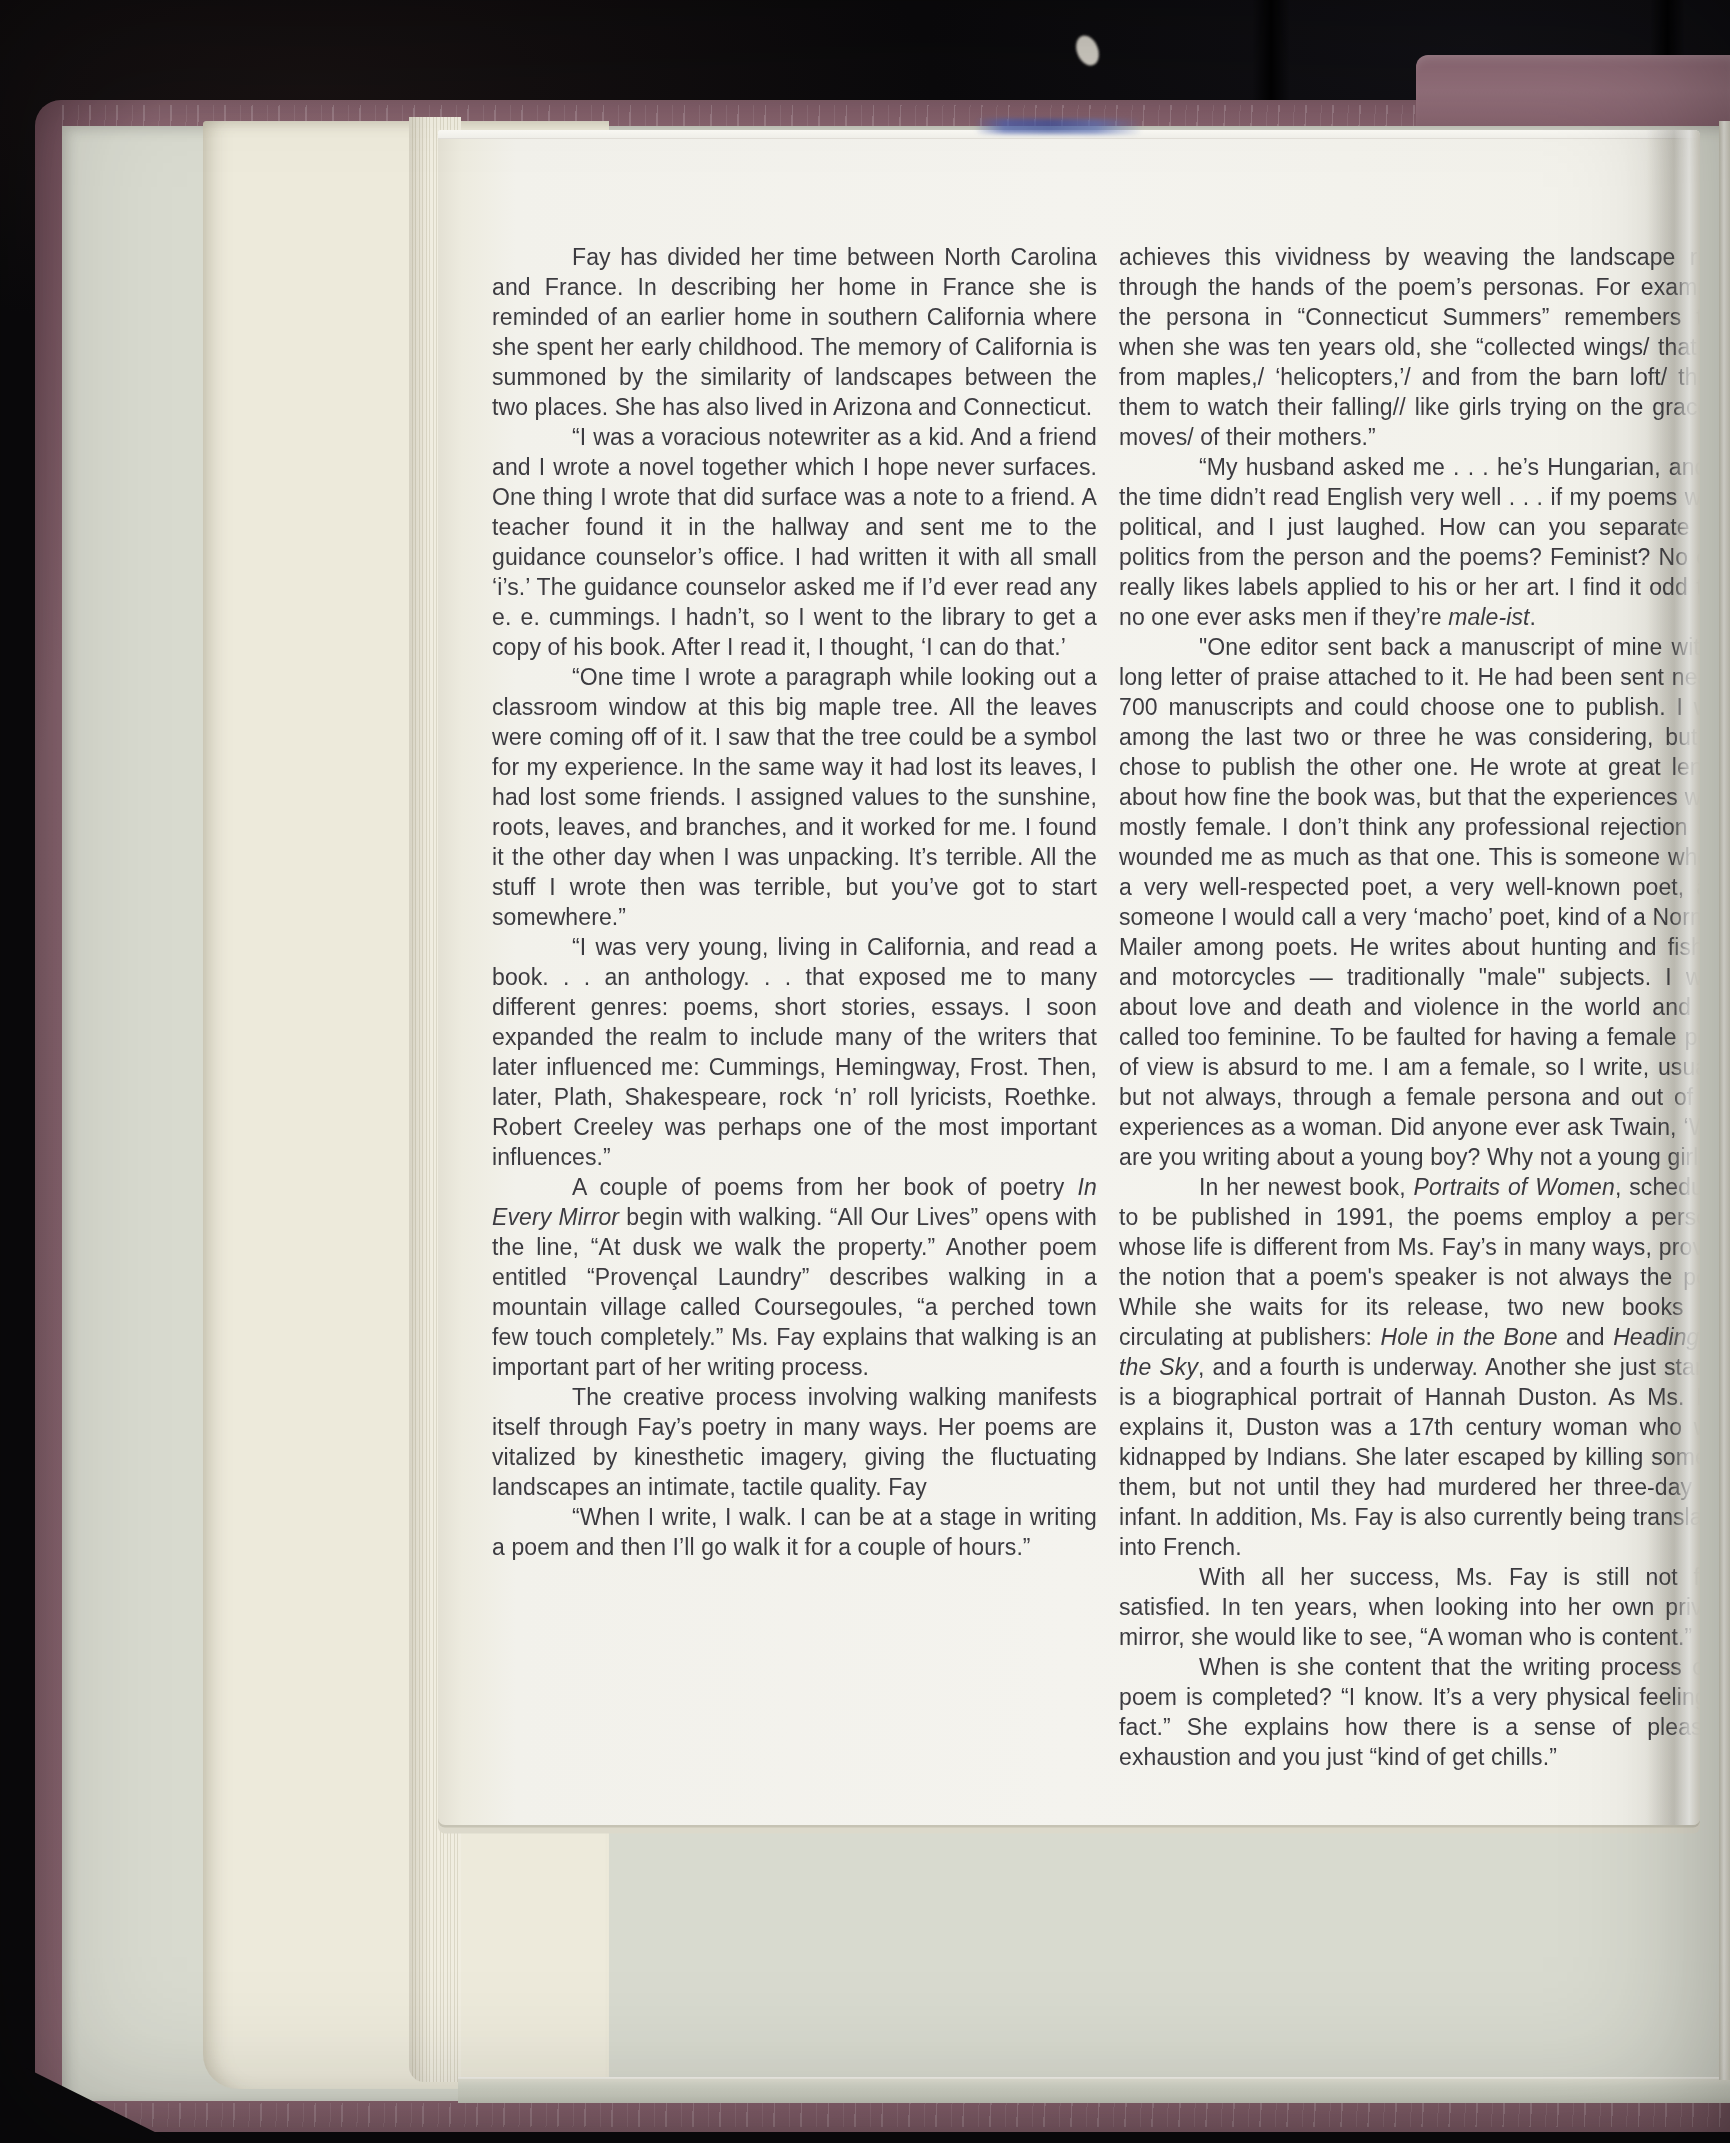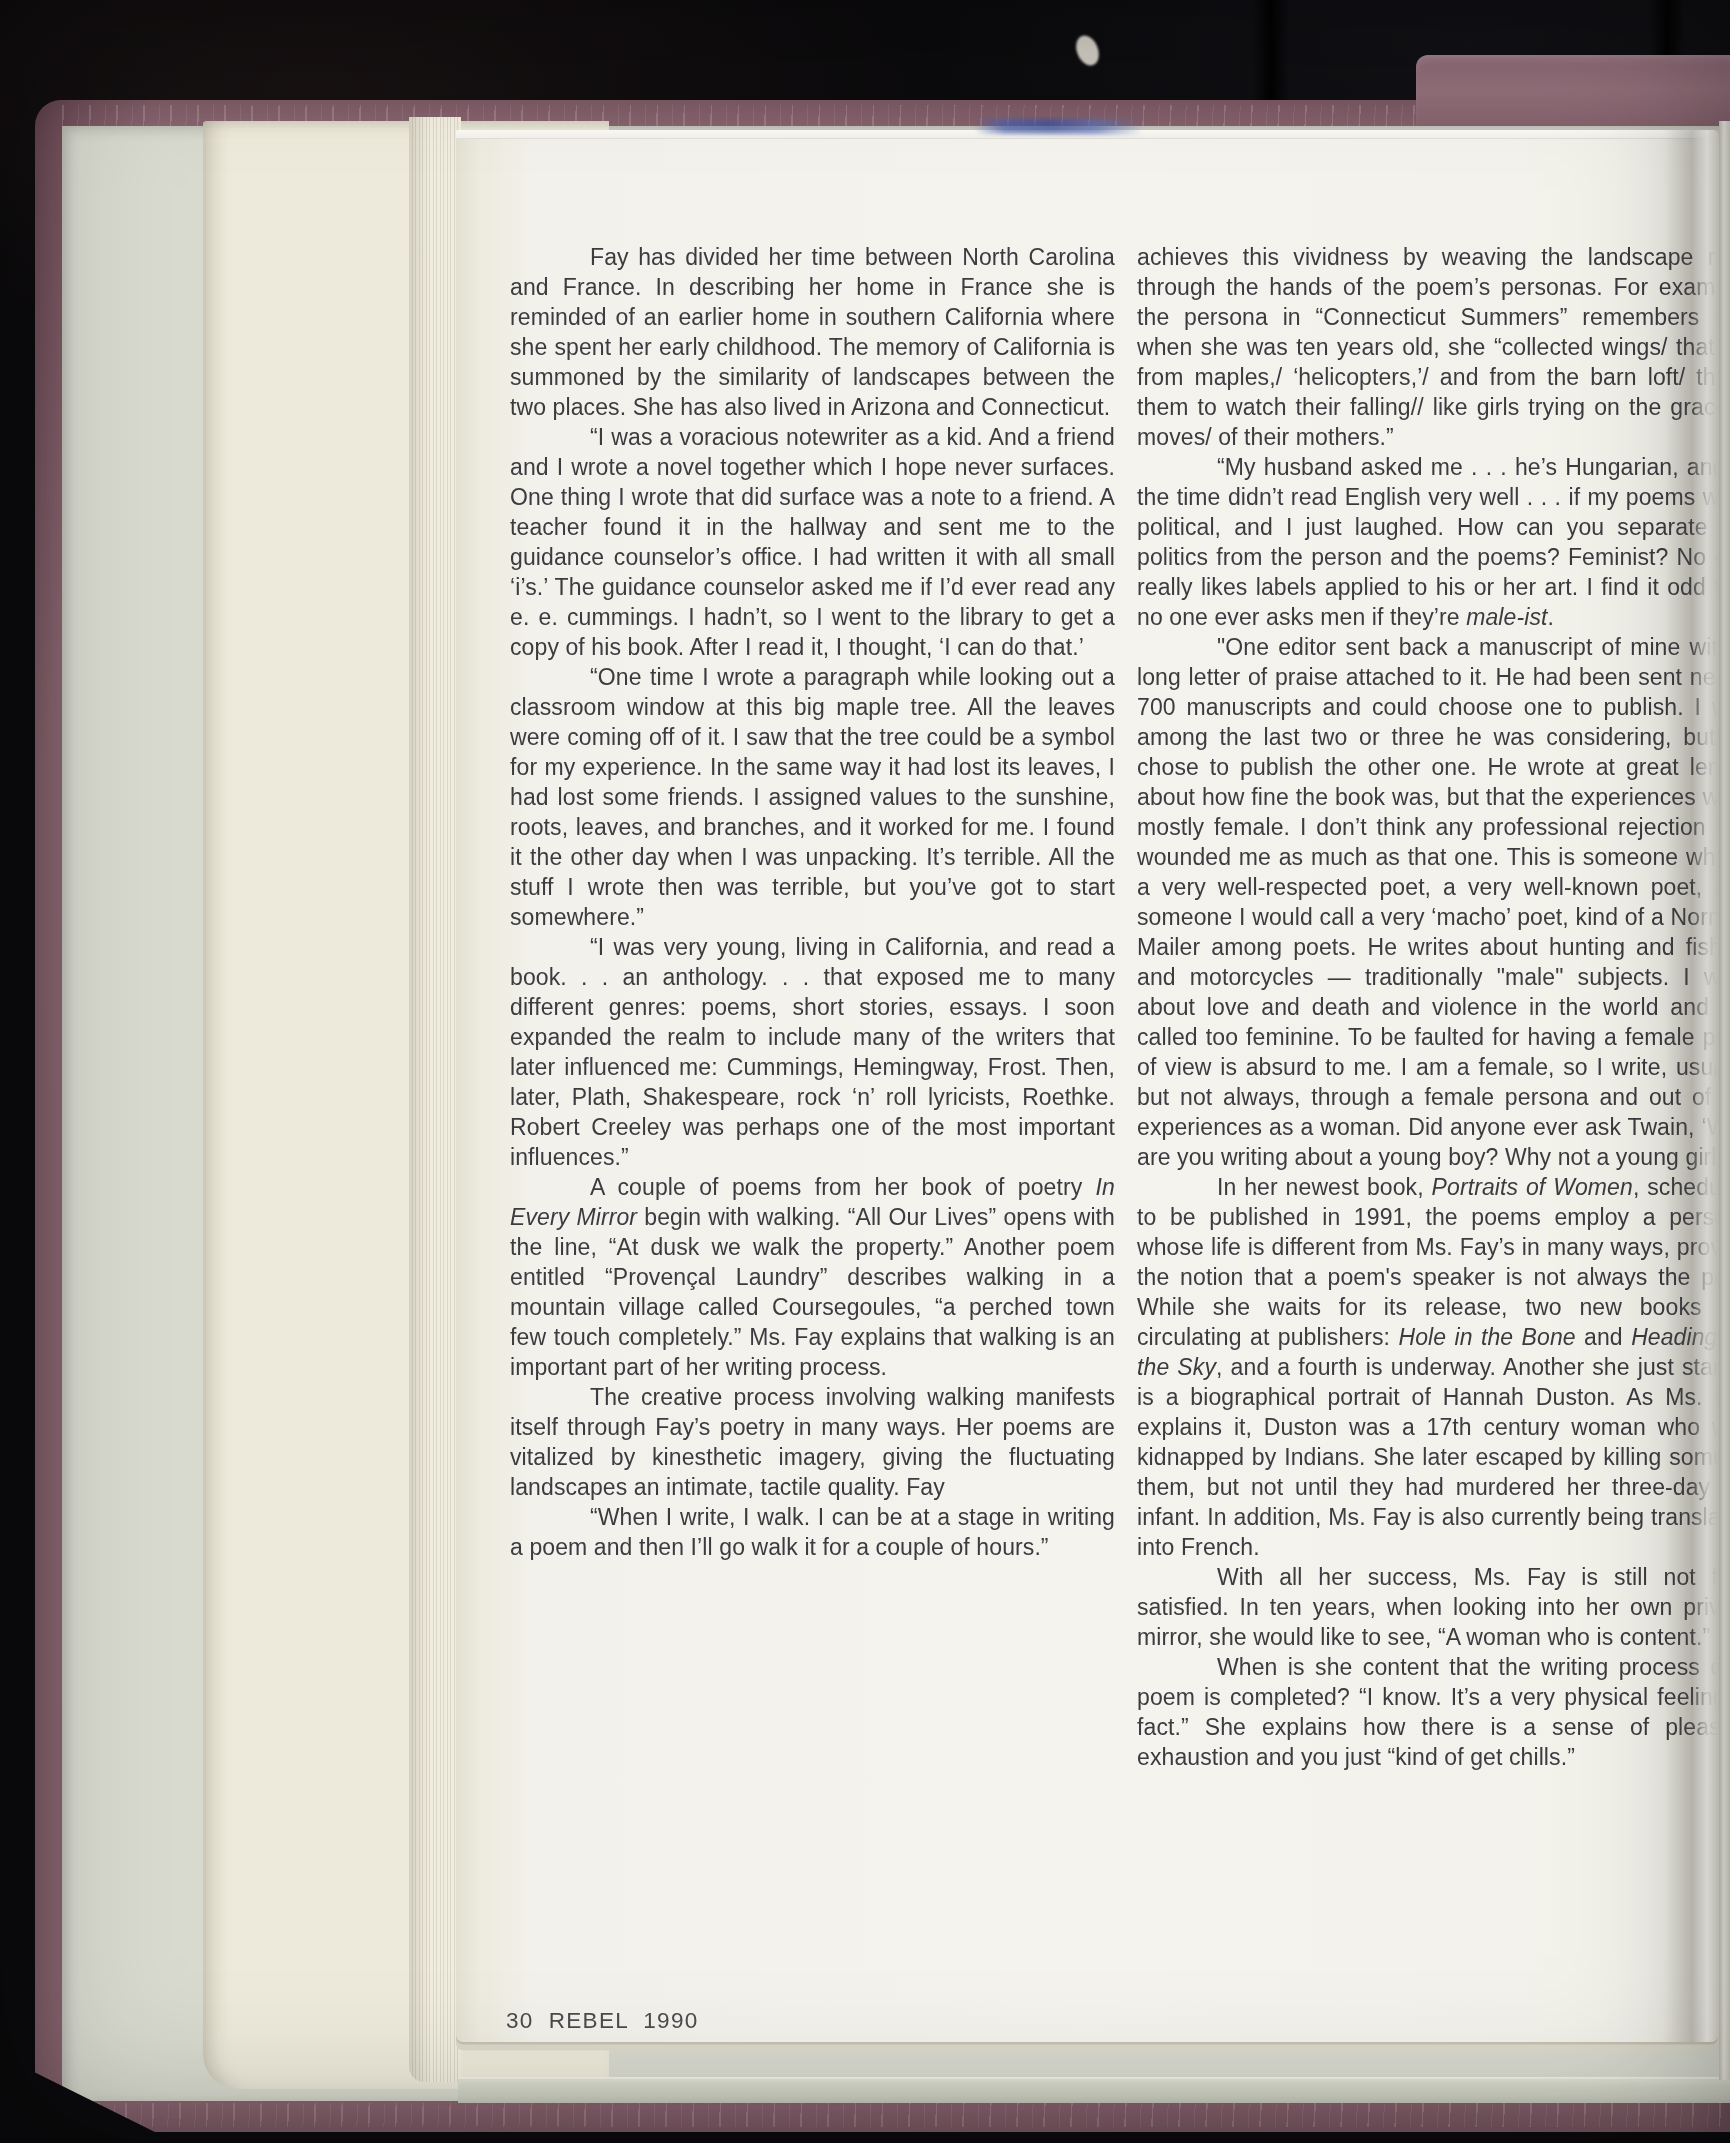--- a/index.html
+++ b/index.html
@@ -42,21 +42,21 @@
   #flyleaf{position:absolute;left:203px;top:121px;width:406px;height:1968px;
     background:var(--flyleaf,#edeadb);
     border-radius:3.5px 0 0 35px;
     box-shadow:inset 19px 0 22.5px -14px rgba(120,112,90,.40), inset 0 12px 14px -10.4px rgba(120,112,90,.30);}
   #pagestack{position:absolute;left:409px;top:117px;width:52px;height:1965px;
     background:
       linear-gradient(90deg,rgba(120,112,90,.22),transparent 40%),
       repeating-linear-gradient(90deg,#f0ede0 0 2.6px,#dbd7c6 2.6px 3.5px);
     border-radius:0 0 0 15.6px;}
   
-  #mainpage{position:absolute;left:456px;top:130px;width:1262px;height:1912px;
+  #mainpage{position:absolute;left:438px;top:130px;width:1262px;height:1695px;
     overflow:hidden;border-radius:1.7px 5.2px 7px 7px;
     background:
       linear-gradient(90deg,#e3e0d3 0,#edebdf 24px,#f2f1eb 78px,#f4f3ee 50%,#f2f1ea 94%,#e7e5da 100%),
       var(--page,#f2f1eb);
     box-shadow:0 2.6px 0 #c6c3b4, 0 8.6px 0 #dcd9cb;}
   #page-top-edge{position:absolute;left:0;top:0;width:100%;height:7.8px;
     background:linear-gradient(180deg,#fbfaf5, #f2f1eb);border-bottom:0.9px solid rgba(150,145,130,.25);}
   #curl{position:absolute;right:0;top:0;width:54px;height:100%;z-index:5;
     background:linear-gradient(90deg,transparent 0,rgba(110,108,98,.26) 52%,rgba(250,250,246,.85) 80%,#dcd9cc 100%);}
   #right-sliver{position:absolute;left:1719px;top:121px;width:11.2px;height:1959px;

